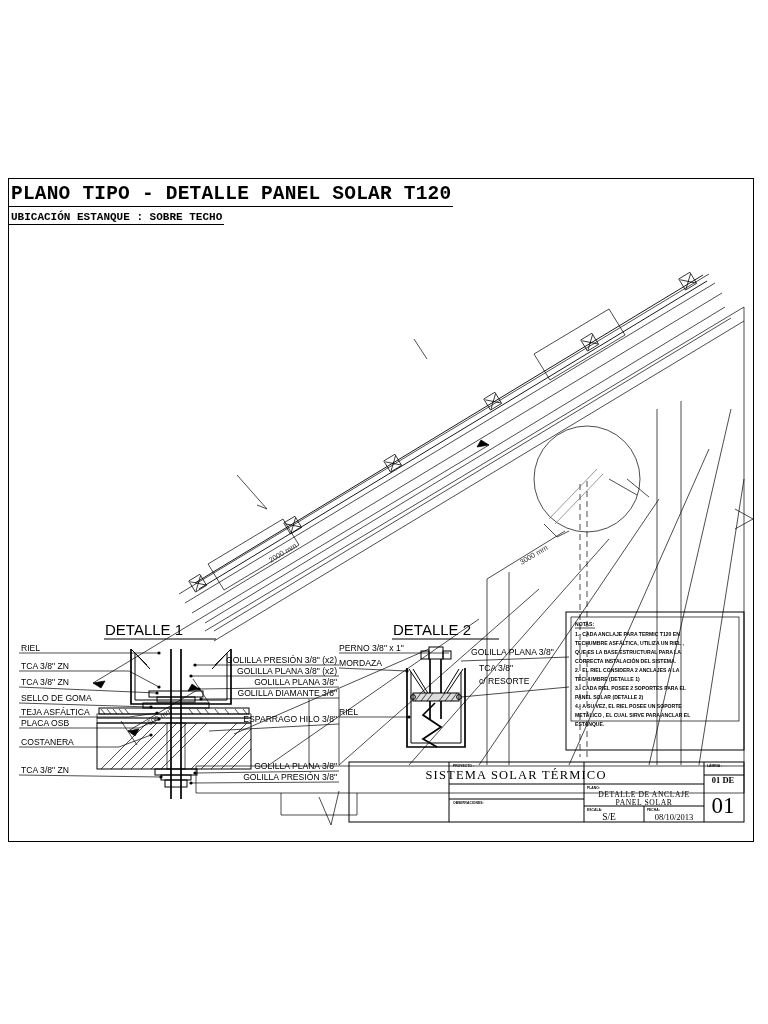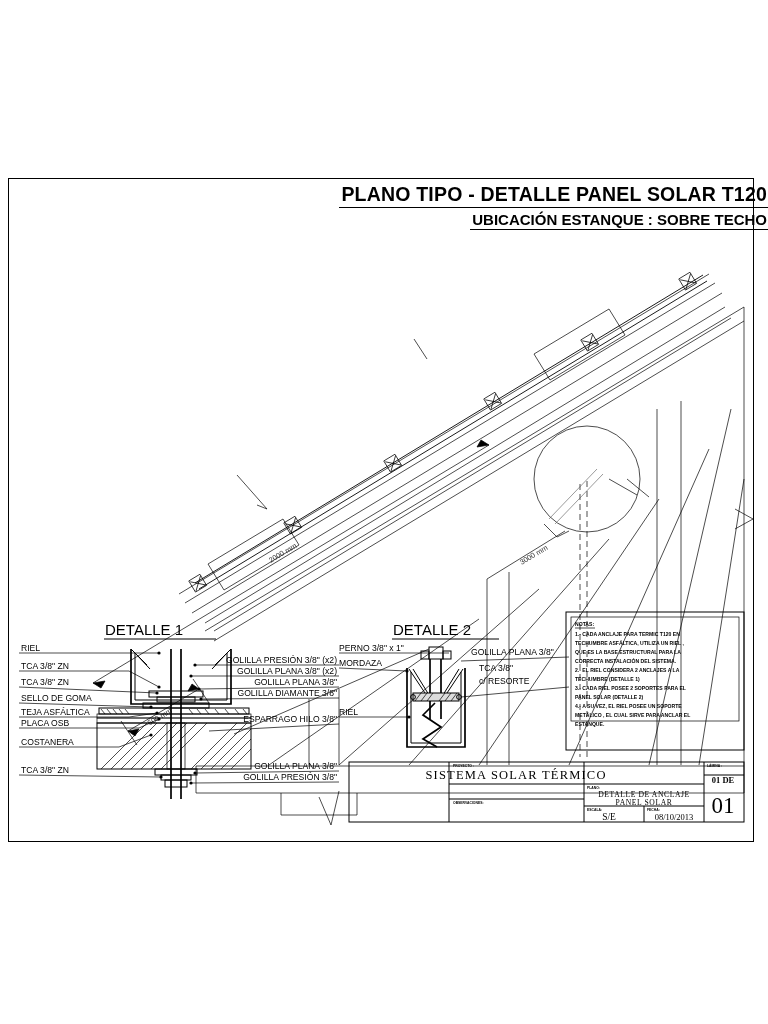--- a/index.html
+++ b/index.html
@@ -1,21 +1,21 @@
 <!DOCTYPE html>
 <html><head>
 <meta charset="utf-8">
 <style>
   html,body{margin:0;padding:0;background:#fff;}
   body{width:768px;height:1024px;position:relative;font-family:"Liberation Sans",sans-serif;color:#000;}
   .sheet{position:absolute;left:8px;top:178px;width:744px;height:662px;border:1.5px solid #000;background:#fff;}
-  .titles{position:absolute;left:16px;top:4px;width:100%;text-align:right;}
+  .titles{position:absolute;left:0;top:4px;width:100%;text-align:left;font-family:Liberation Mono, monospace;}
   .t1{font-size:19.5px;font-weight:bold;letter-spacing:.2px;display:inline-block;border-bottom:1.6px solid #000;padding:0 2px 1px;}
   .t2{font-size:14.4px;font-weight:bold;display:inline-block;border-bottom:1.4px solid #000;padding:0 2px 1px;margin-top:3px;}
-  .t3{font-size:15px;font-weight:bold;display:inline-block;border-bottom:1.1px solid #000;padding:0 2px 1px;margin-top:3px;}
+  .t3{font-size:11px;font-weight:bold;display:inline-block;border-bottom:1.1px solid #000;padding:0 2px 1px;margin-top:3px;}
   .svgwrap{position:absolute;left:0;top:0;width:744px;height:662px;}
   svg{display:block;}
   .lbl{font-family:"Liberation Sans",sans-serif;font-size:8.6px;fill:#000;}
   .dim{font-family:"Liberation Sans",sans-serif;font-size:7.4px;fill:#333;}
   .dt{font-family:"Liberation Sans",sans-serif;font-size:15px;fill:#000;}
   .notes{font-family:"Liberation Sans",sans-serif;font-size:5.1px;fill:#000;font-weight:bold;}
   .tb{font-family:"Liberation Serif",serif;fill:#000;}
   .tbtiny{font-family:"Liberation Sans",sans-serif;font-size:3.4px;fill:#000;font-weight:bold;}
   .ln{stroke:#000;fill:none;}
   .thin{stroke-width:.7;}

